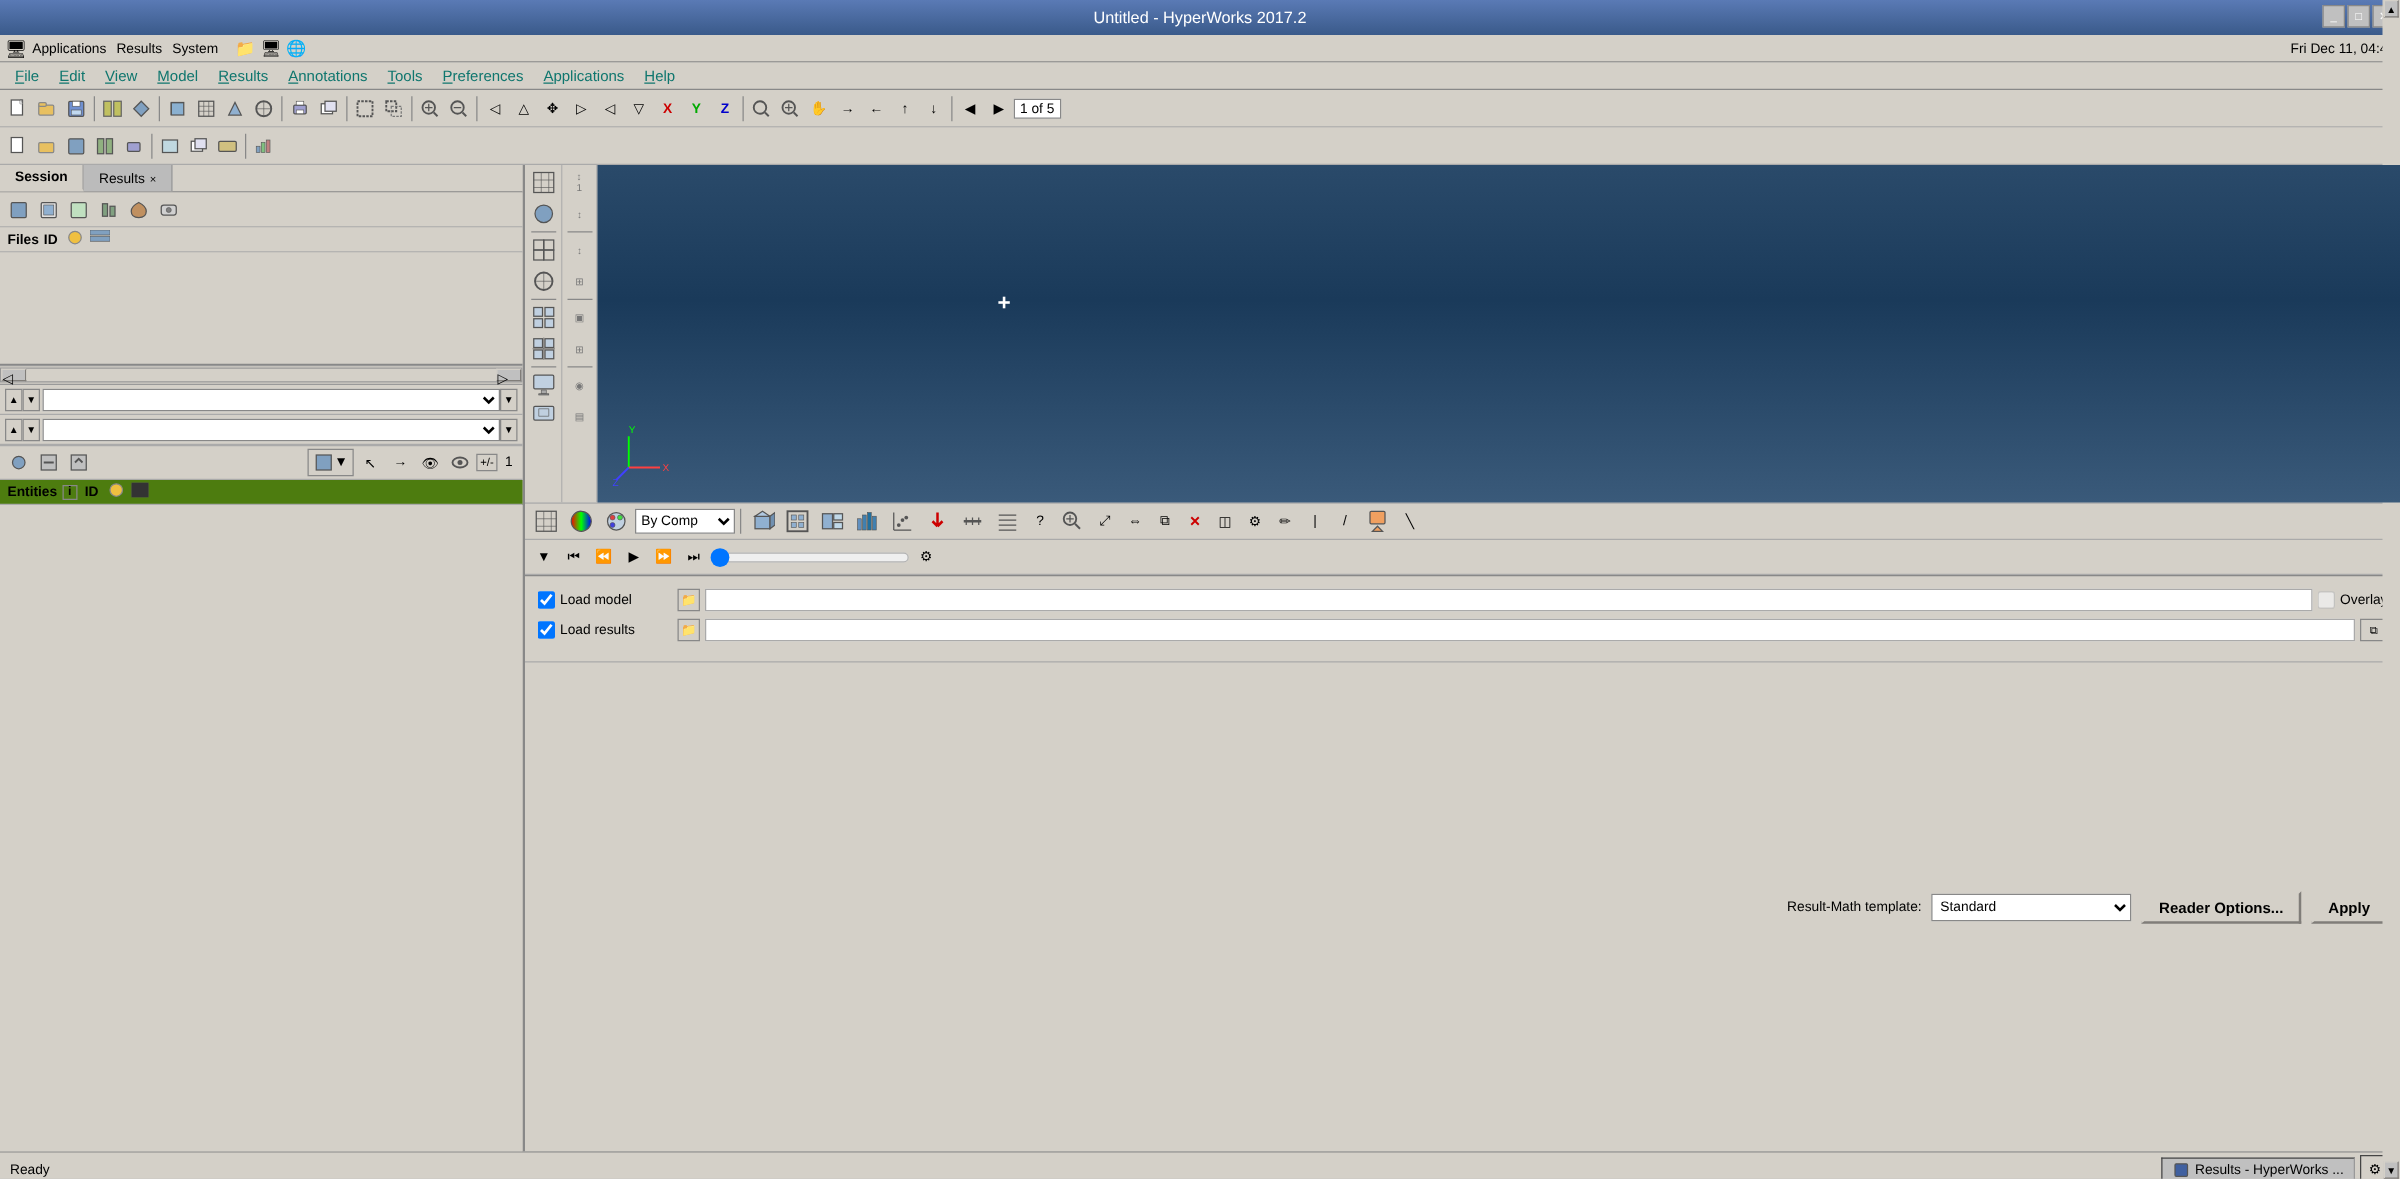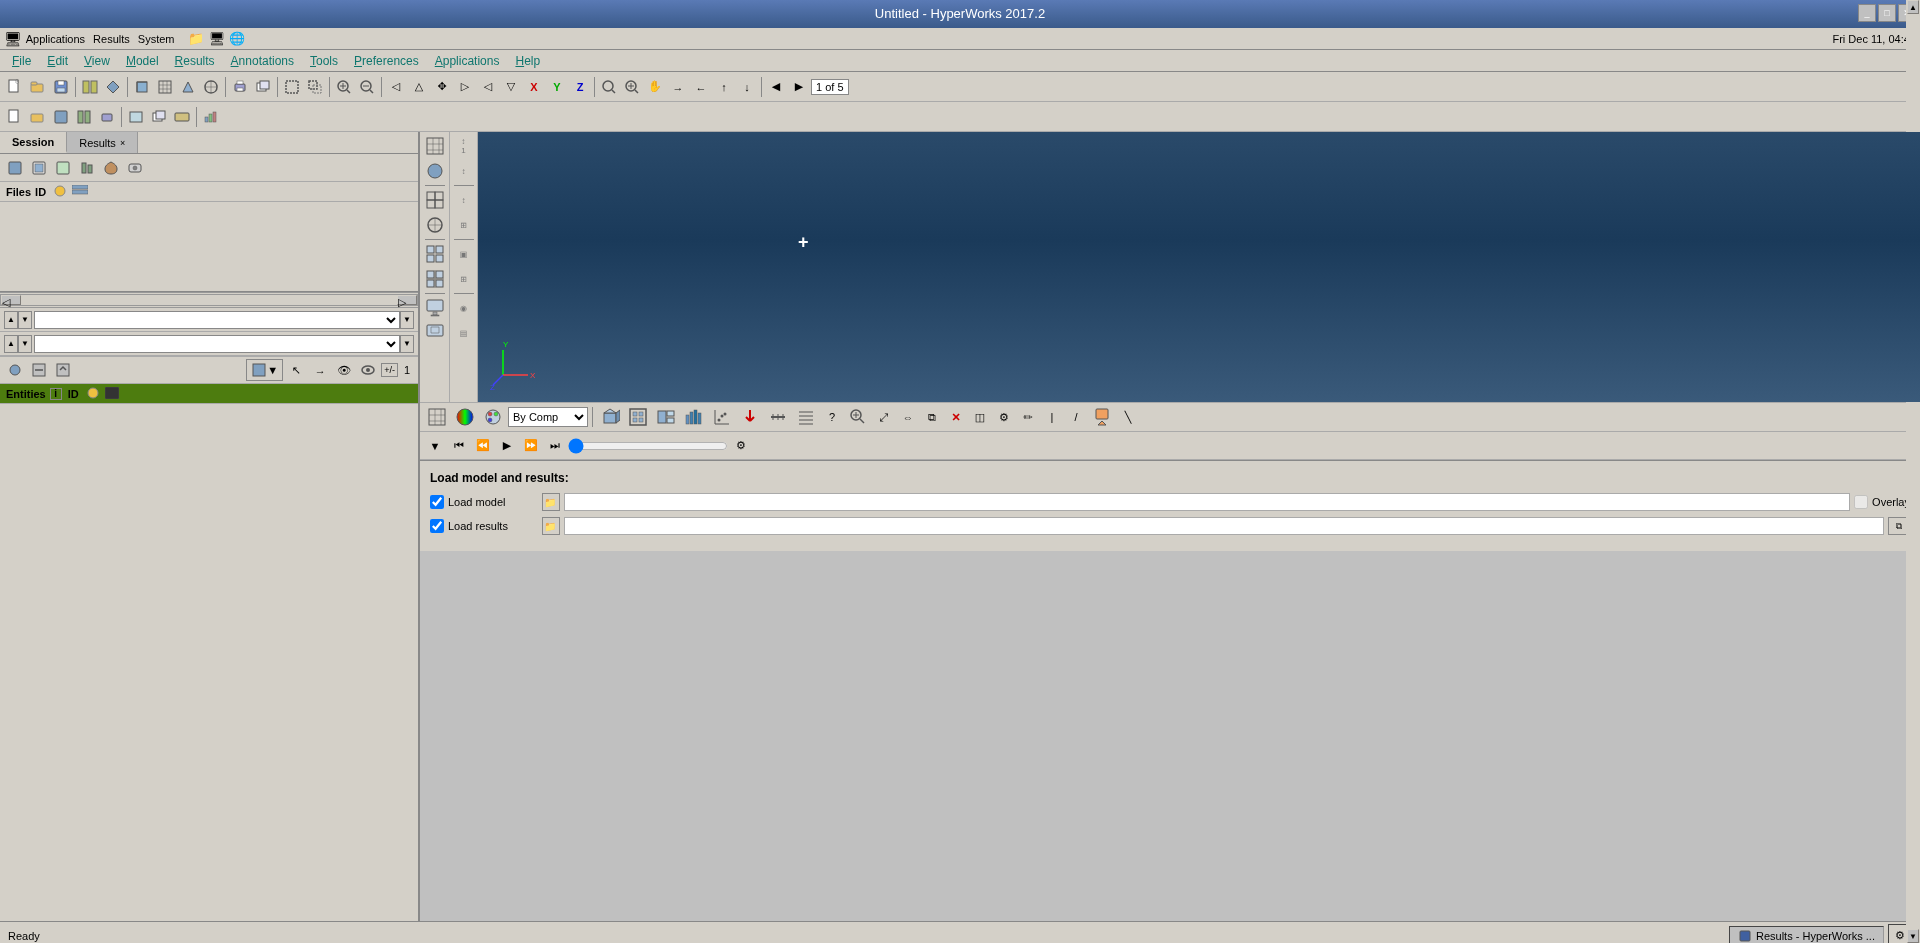--- a/index.html
+++ b/index.html
@@ -1046,21 +1046,20 @@
       <div class="tb-btn">⏮</div>
       <div class="tb-btn">⏪</div>
       <div class="tb-btn">▶</div>
       <div class="tb-btn">⏩</div>
       <div class="tb-btn">⏭</div>
       <input type="range" class="playback-slider" value="0" min="0" max="100" style="">
       <div class="tb-btn">⚙</div>
     </div>
 
     <div id="load-panel">
-      <div class="load-title">Load model and results:</div>
 
       <div class="load-row">
         <input type="checkbox" class="load-checkbox" checked="" style="">
         <span class="load-label">Load model</span>
         <div class="load-folder-btn">📁</div>
         <input type="text" class="load-input" value="" style="">
         <div style="margin-left: auto; display:flex; align-items:center; gap:4px;">
           <input type="checkbox" class="overlay-checkbox" disabled="" style="">
           <span class="overlay-label">Overlay</span>
         </div>
@@ -1068,20 +1067,29 @@
 
       <div class="load-row">
         <input type="checkbox" class="load-checkbox" checked="" style="">
         <span class="load-label">Load results</span>
         <div class="load-folder-btn">📁</div>
         <input type="text" class="load-input" value="" style="">
         <div class="load-extra-btn">⧉</div>
       </div>
     </div>
 
+    <div id="bottom-options">
+      <span class="options-label">Result-Math template:</span>
+      <select class="options-select">
+        <option>Standard</option>
+        <option>Advanced</option>
+      </select>
+      <button class="options-btn">Reader Options...</button>
+      <button class="options-btn">Apply</button>
+    </div>
   </div>
 </div>
 
 <div id="statusbar">
   <span>Ready</span>
   <div class="status-right">
     <div style="background:#c0c0c0; border:1px inset #999; padding:2px 8px; cursor:pointer; display:flex; align-items:center; gap:4px;">
       <svg width="14" height="14" viewBox="0 0 14 14">
           <rect x="2" y="2" width="10" height="10" fill="#4060a0" stroke="#555" stroke-width="1" rx="1"></rect>
         </svg>

